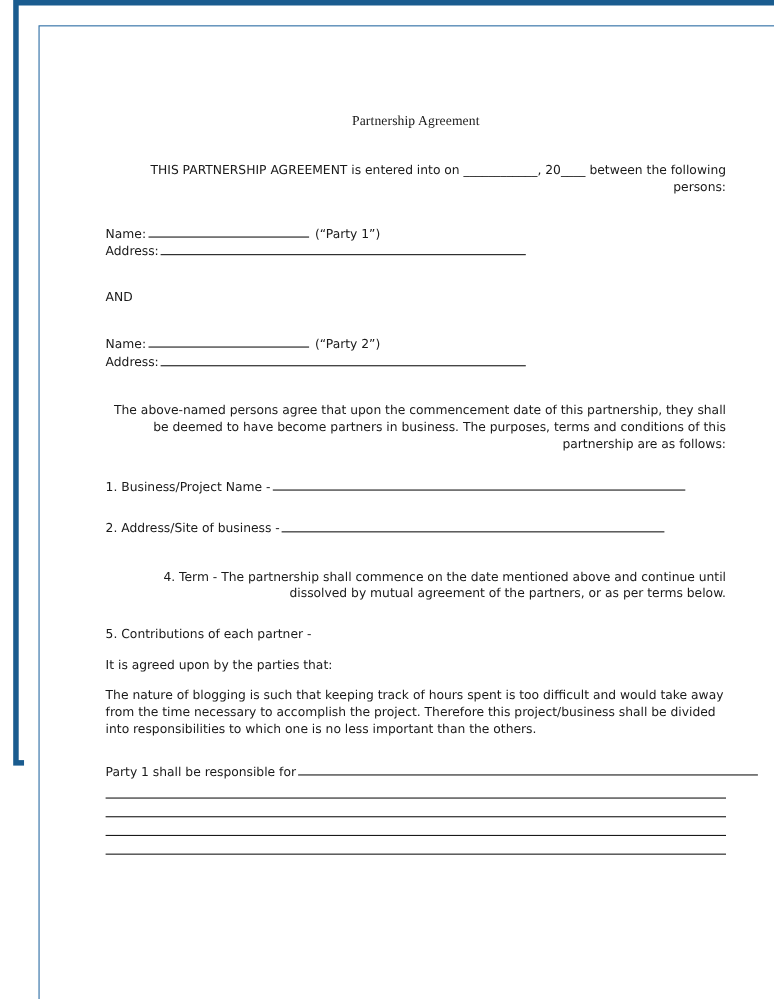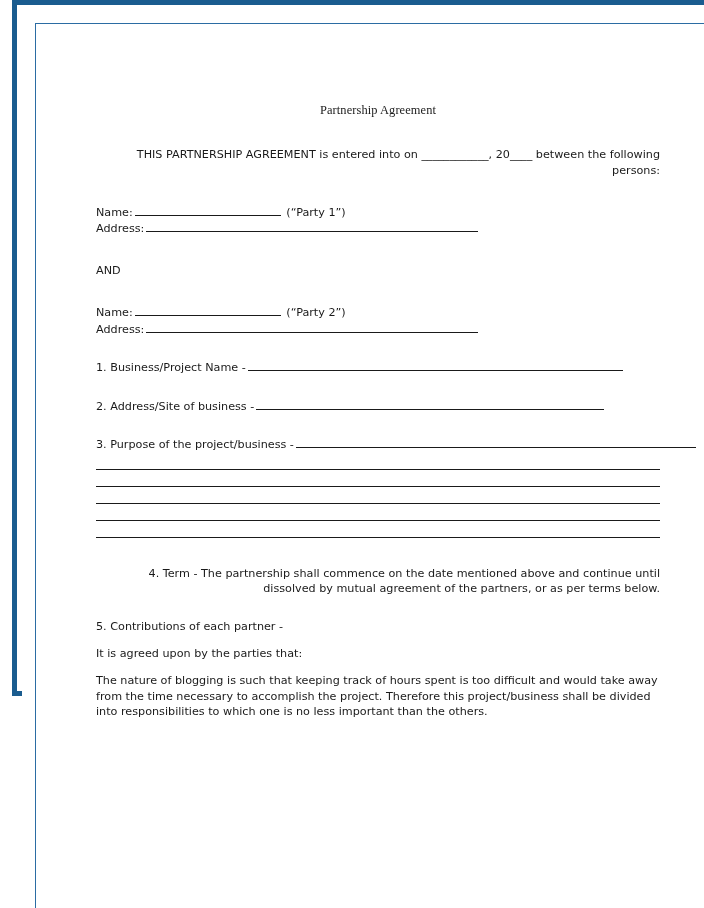--- a/index.html
+++ b/index.html
@@ -128,45 +128,45 @@
         <div class="block">
           <div class="line-row">
             <span>Name:</span><span class="fill fill-name"></span>
             <span>(“Party 2”)</span>
           </div>
           <div class="line-row tight">
             <span>Address:</span><span class="fill fill-addr"></span>
           </div>
         </div>
 
+        <div class="para">The above-named persons agree that upon the commencement date of this partnership, they shall be deemed to have become partners in business. The purposes, terms and conditions of this partnership are as follows:</div>
 
         <div class="num-item line-row">
           <span>1. Business/Project Name -</span><span class="fill fill-item1"></span>
         </div>
 
         <div class="num-item line-row">
           <span>2. Address/Site of business -</span><span class="fill fill-item2"></span>
         </div>
 
-        <div class="num-item">
-          <div class="line-row">
-            <span>3. Purpose of the project/business -</span><span class="fill fill-item3"></span>
-          </div>
-          <div class="blank-line"></div>
-          <div class="blank-line"></div>
-          <div class="blank-line"></div>
-          <div class="blank-line"></div>
-          <div class="blank-line"></div>
-        </div>
 
         <div class="para">4. Term - The partnership shall commence on the date mentioned above and continue until dissolved by mutual agreement of the partners, or as per terms below.</div>
 
         <div class="num-item">5. Contributions of each partner -</div>
 
         <div class="sub-para">It is agreed upon by the parties that:</div>
 
         <div class="sub-para">The nature of blogging is such that keeping track of hours spent is too difficult and would take away from the time necessary to accomplish the project. Therefore this project/business shall be divided into responsibilities to which one is no less important than the others.</div>
 
+        <div class="num-item">
+          <div class="line-row">
+            <span>Party 1 shall be responsible for</span><span class="fill fill-party"></span>
+          </div>
+          <div class="blank-line"></div>
+          <div class="blank-line"></div>
+          <div class="blank-line"></div>
+          <div class="blank-line"></div>
+        </div>
 
       </div>
     </div>
   </div>
 </div>
 
 </body></html>

